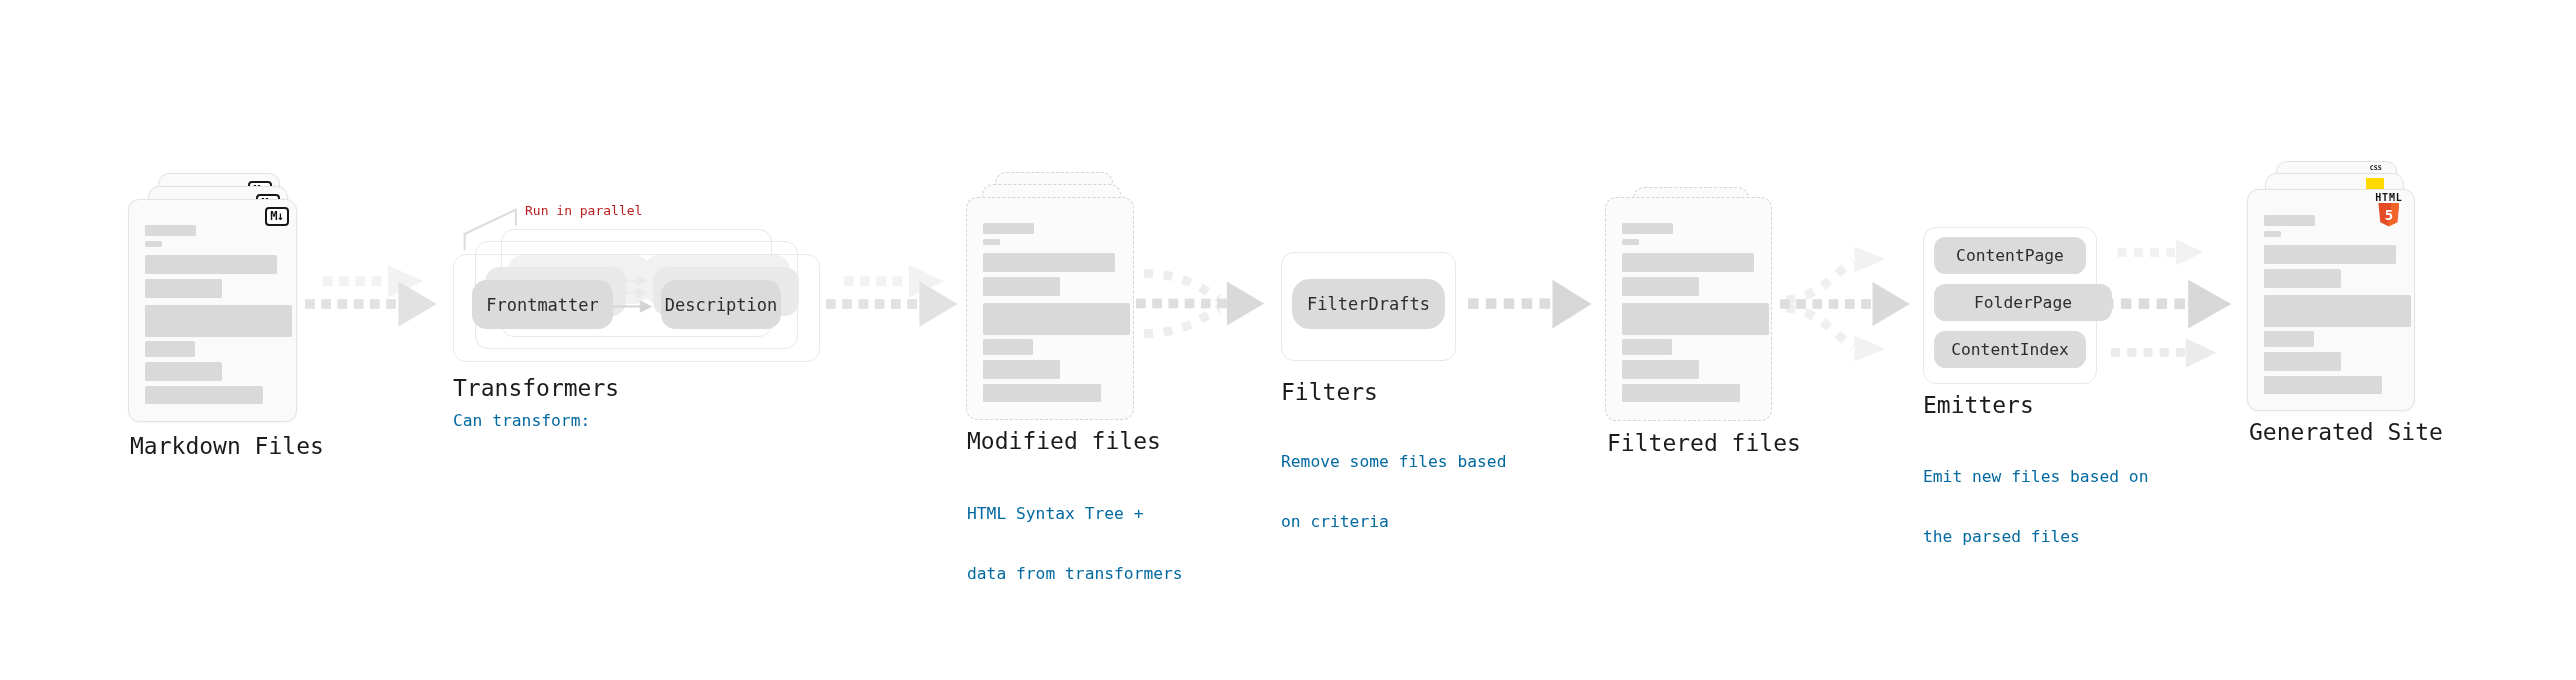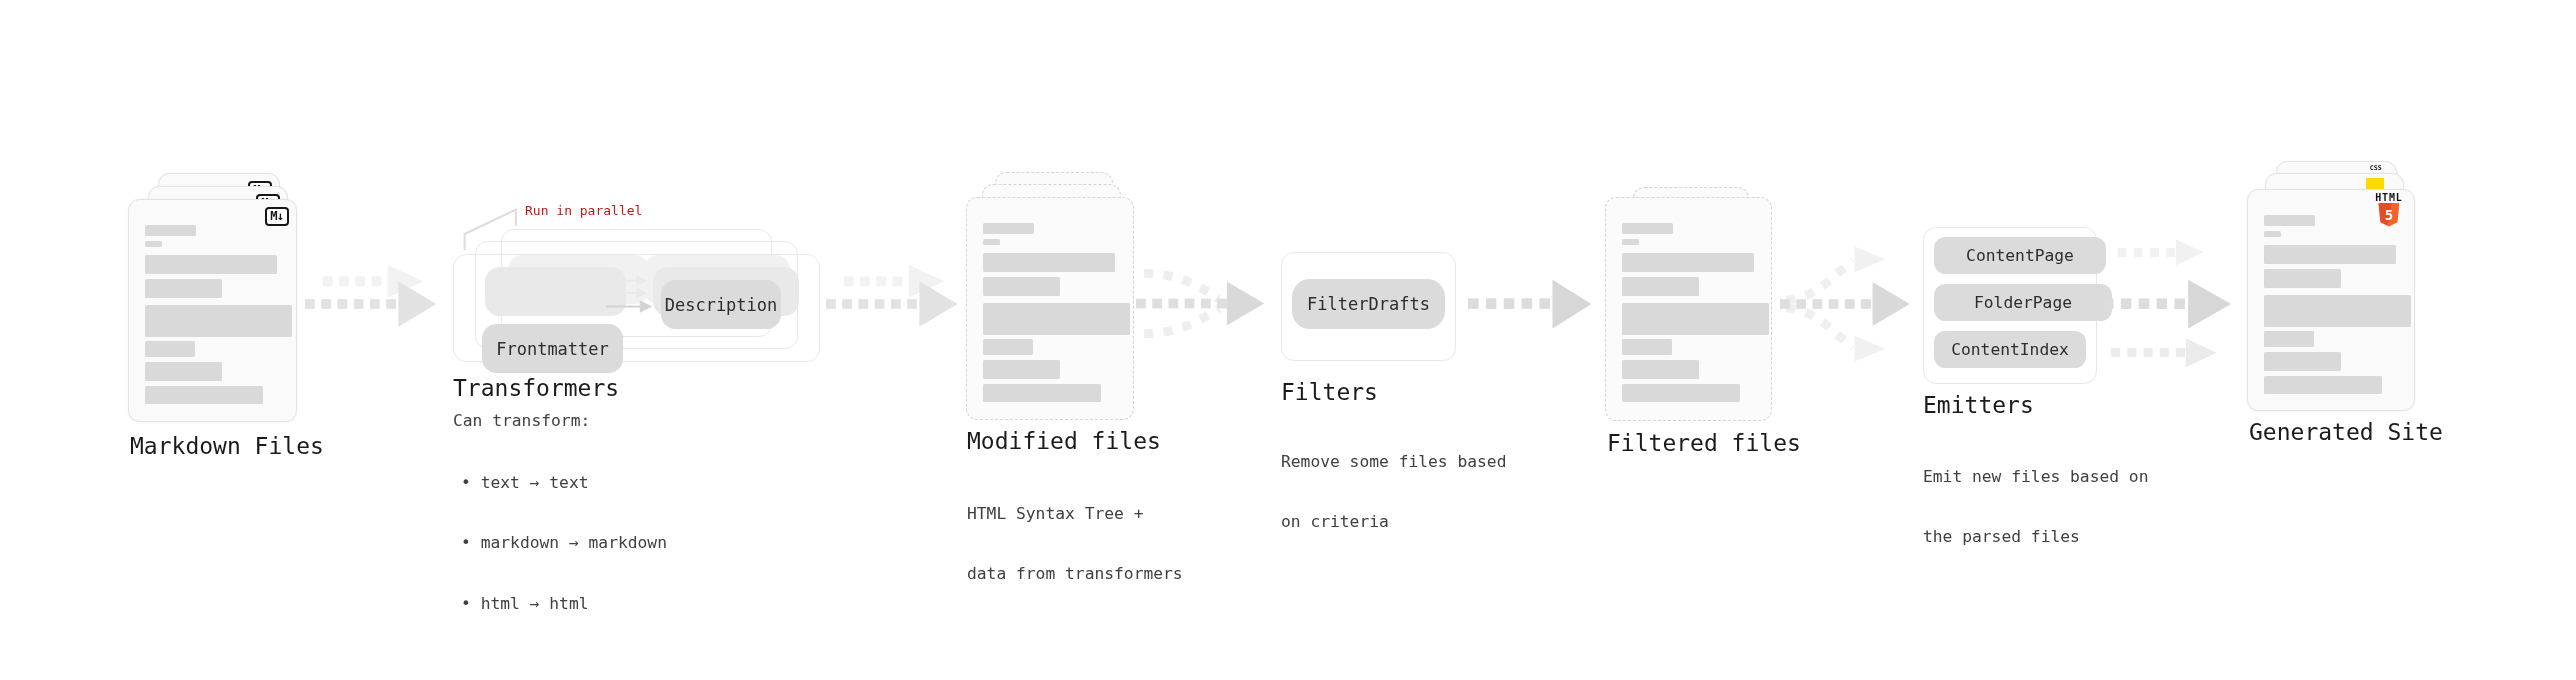--- a/index.html
+++ b/index.html
@@ -23,21 +23,21 @@
   .b7{width:77px;height:19.5px;margin-top:4.9px;}
   .b8{width:118px;height:18px;margin-top:4.9px;}
 
   
   .md-badge{position:absolute;top:7.3px;right:7.3px;background:#fff;border:2.4px solid #161616;
             border-radius:4.1px;color:#161616;font-weight:bold;font-size:12.2px;line-height:12.2px;
             padding:0.8px 3.3px 1.6px 3.3px;letter-spacing:-0.8px;}
 
   
   .label{position:absolute;font-size:23px;line-height:29px;color:#1b1b1b;white-space:pre;}
-  .sub{position:absolute;font-size:16.3px;line-height:20.3px;color:#404040;white-space:pre;}
+  .sub{position:absolute;font-size:16.3px;line-height:20.3px;color:#0369a1;white-space:pre;}
   .note{position:absolute;font-size:13px;color:#b91c1c;white-space:pre;}
 
   
   .obox{position:absolute;border:1.6px solid #e8e8e8;border-radius:13px;background:transparent;}
   .obox.filled{background:#fff;}
   .pill{position:absolute;background:#dbdbdb;border-radius:14.6px;display:flex;align-items:center;
         justify-content:center;font-size:17px;color:#2d2d2d;}
   .pill.ghost1{background:#e9e9e9;}
   .pill.ghost2{background:#f1f1f1;}
   .pill.small{border-radius:11.4px;font-size:16.3px;}
@@ -126,30 +126,25 @@
           <polygon points="38,6 50,12 38,18"></polygon>
         <line x1="3" y1="27" x2="38" y2="27" stroke-width="2.5"></line>
           <polygon points="38,21 50,27 38,33"></polygon>
       </g>
       <g stroke="#d3d3d3" fill="#d3d3d3">
         <line x1="0" y1="44" x2="42" y2="44" stroke-width="2.5"></line>
           <polygon points="42,37 56,44 42,51"></polygon>
       </g>
     </svg>
 
-    <div class="pill" style="left:482px;top:280px;width:141px;height:49px;margin-top:44px;">Frontmatter</div>
+    <div class="pill" style="left:472px;top:280px;width:141px;height:49px;">Frontmatter</div>
     <div class="pill" style="left:661px;top:280px;width:120px;height:49px;">Description</div>
   </div>
   <div class="label" style="left:453px;top:374px;">Transformers</div>
   <div class="sub" style="left:453px;top:411px;">Can transform:</div>
-  <div class="sub" style="left:453px;top:432px;padding-left:8.1px;">
-    <div>• text → text</div>
-    <div>• markdown → markdown</div>
-    <div>• html → html</div>
-  </div>
 
   <svg class="arrow" style="left:826px;top:265px;" width="138" height="65" viewBox="0 0 170 80">
     <g fill="#f2f2f2">
       <rect x="22" y="14" width="12" height="12"></rect>
         <rect x="42" y="14" width="12" height="12"></rect>
       <rect x="62" y="14" width="12" height="12"></rect>
         <rect x="82" y="14" width="12" height="12"></rect>
       <polygon points="102,0 146,20 102,40"></polygon>
     </g>
     <g fill="#e2e2e2">
@@ -245,21 +240,21 @@
         <rect x="20" y="69" width="12" height="12"></rect>
       <rect x="40" y="69" width="12" height="12"></rect>
         <rect x="60" y="69" width="12" height="12"></rect>
       <rect x="80" y="69" width="12" height="12"></rect>
         <rect x="100" y="69" width="12" height="12"></rect>
     </g>
     <polygon points="114,48 160,75 114,102" fill="#d9d9d9"></polygon>
   </svg>
 
   <div class="obox filled" style="left:1923px;top:227px;width:172px;height:155px;"></div>
-  <div class="pill small" style="left:1934px;top:237px;width:172px;height:37px;">ContentPage</div>
+  <div class="pill small" style="left:1934px;top:237px;width:152px;height:37px;">ContentPage</div>
   <div class="pill small" style="left:1934px;top:284px;width:178px;height:37px;">FolderPage</div>
   <div class="pill small" style="left:1934px;top:331px;width:152px;height:37px;">ContentIndex</div>
   <div class="label" style="left:1923px;top:391px;">Emitters</div>
   <div class="sub" style="left:1923px;top:426px;">
     <div>Emit new files based on</div>
     <div>the parsed files</div>
   </div>
 
   <svg class="arrow" style="left:2103px;top:234px;" width="142" height="137" viewBox="0 0 175 168">
     <g fill="#f1f1f1">

